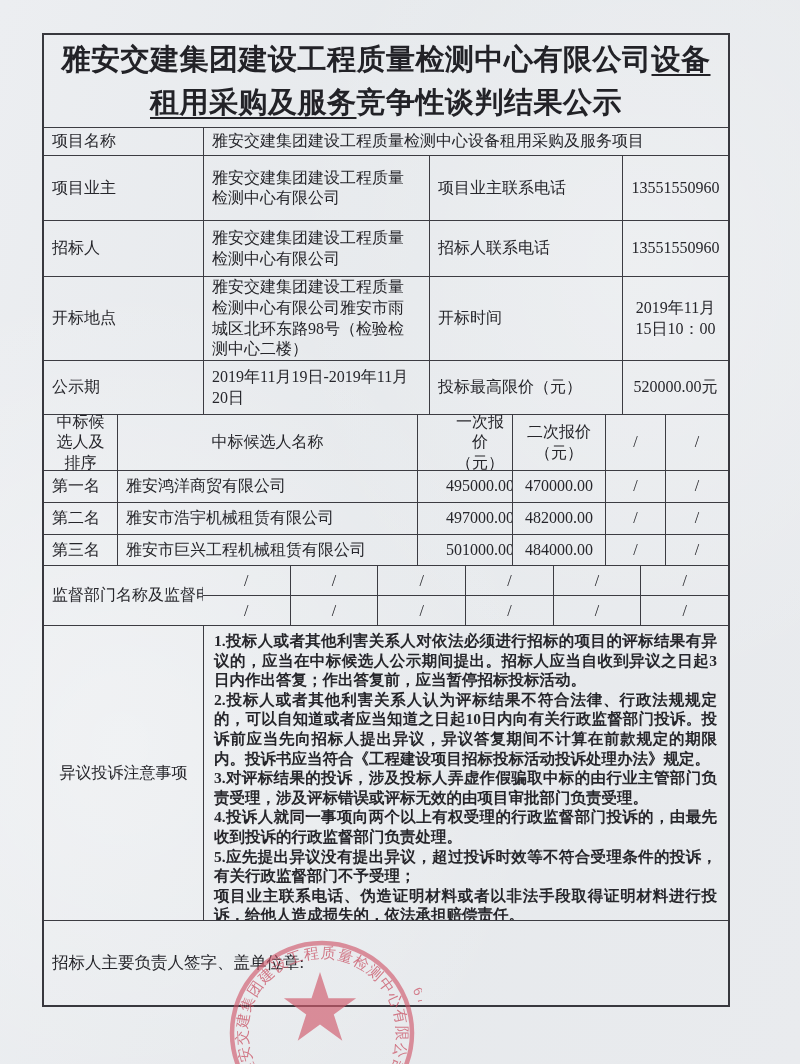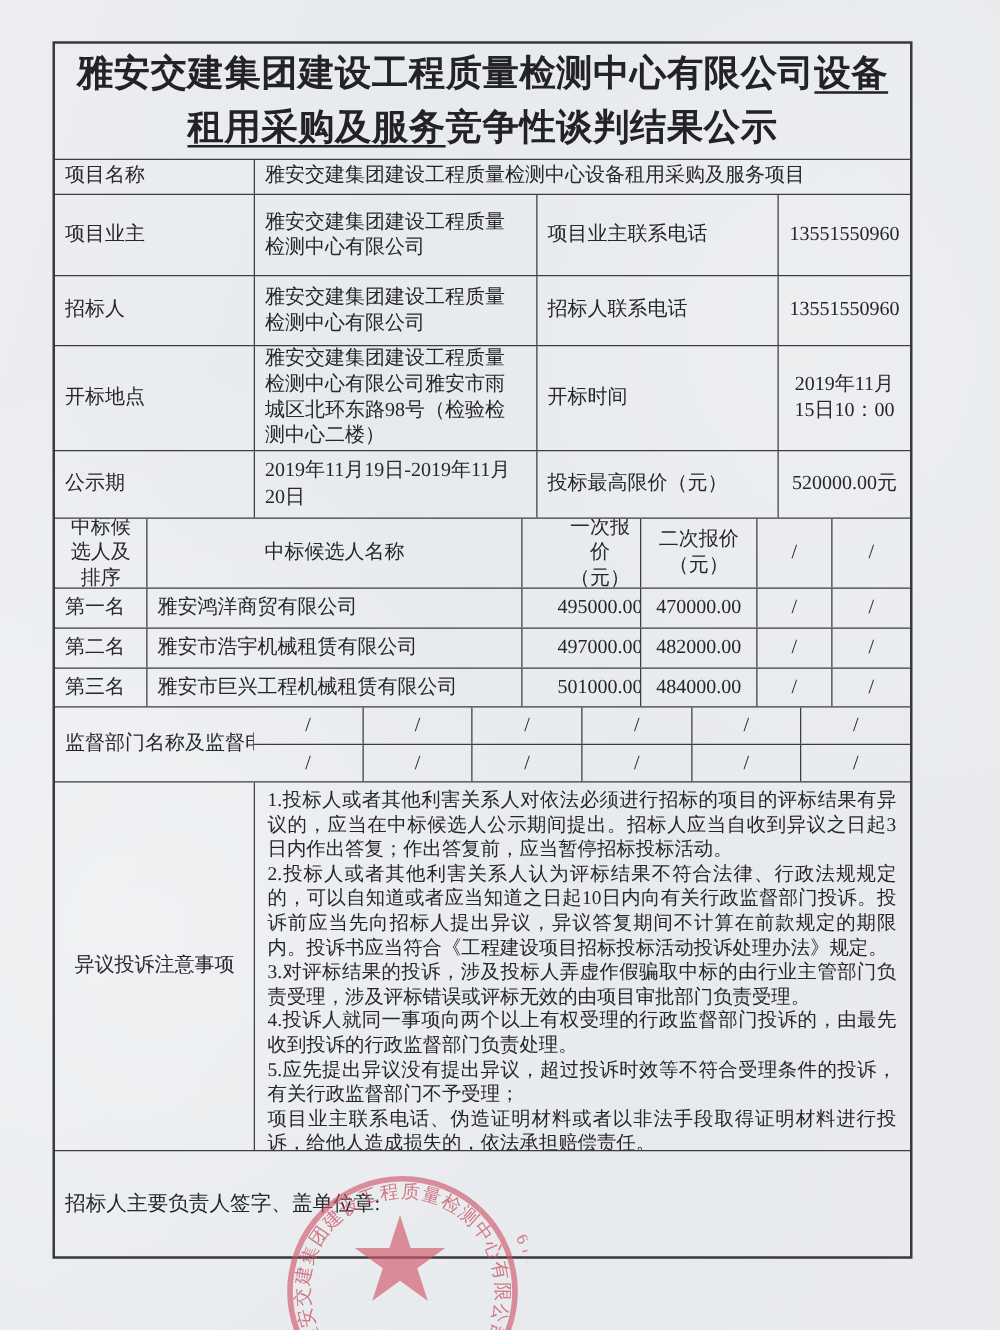--- a/index.html
+++ b/index.html
@@ -59,21 +59,21 @@
   .sup-cell{flex:1;border-left:1.5px solid #3c3c42;display:flex;align-items:center;justify-content:center;font-size:16px;box-sizing:border-box;}
   .sup-cell:first-child{border-left:none;}
   .nowrap-clip{white-space:nowrap;}
   
   .notice-text{
     display:block;align-items:flex-start;
     padding:5px 11px 4px 10px;
     font-size:15.5px;line-height:19.6px;
     text-align:justify;
   }
-  .notice-text p{margin:0;}
+  .notice-text p{margin:0;font-weight:bold;}
   .sign-cell{font-size:16.5px;}
   .seal{position:absolute;left:222px;top:928px;opacity:.82;pointer-events:none;}
 </style>
 </head>
 <body>
 
 <div class="page">
   <div class="doc-table">
 
     <div class="row title-row">

